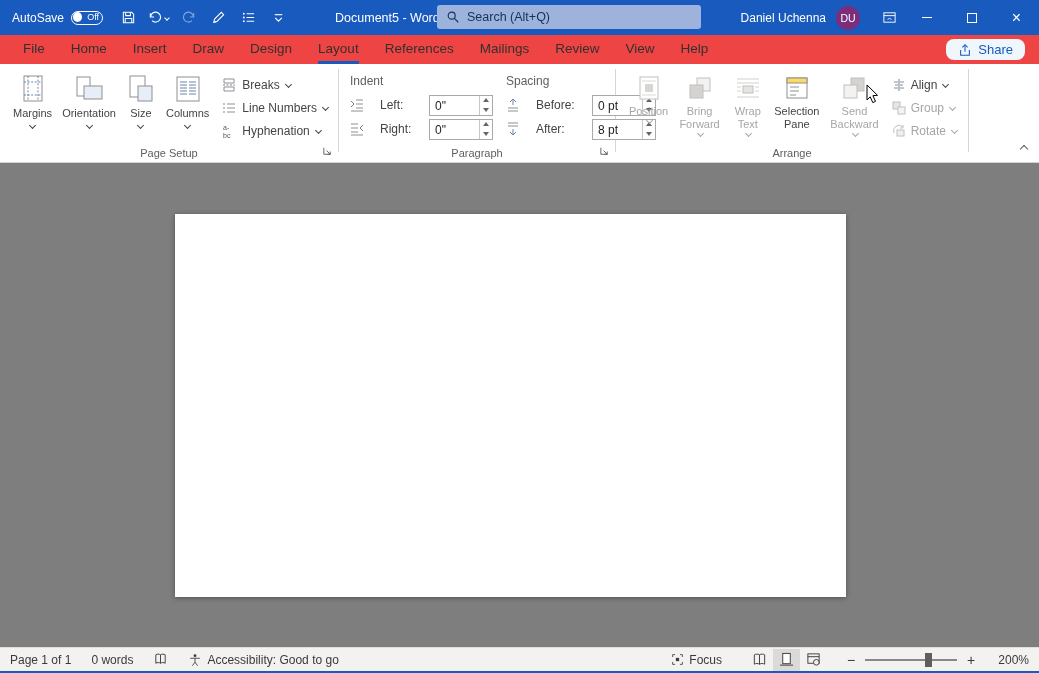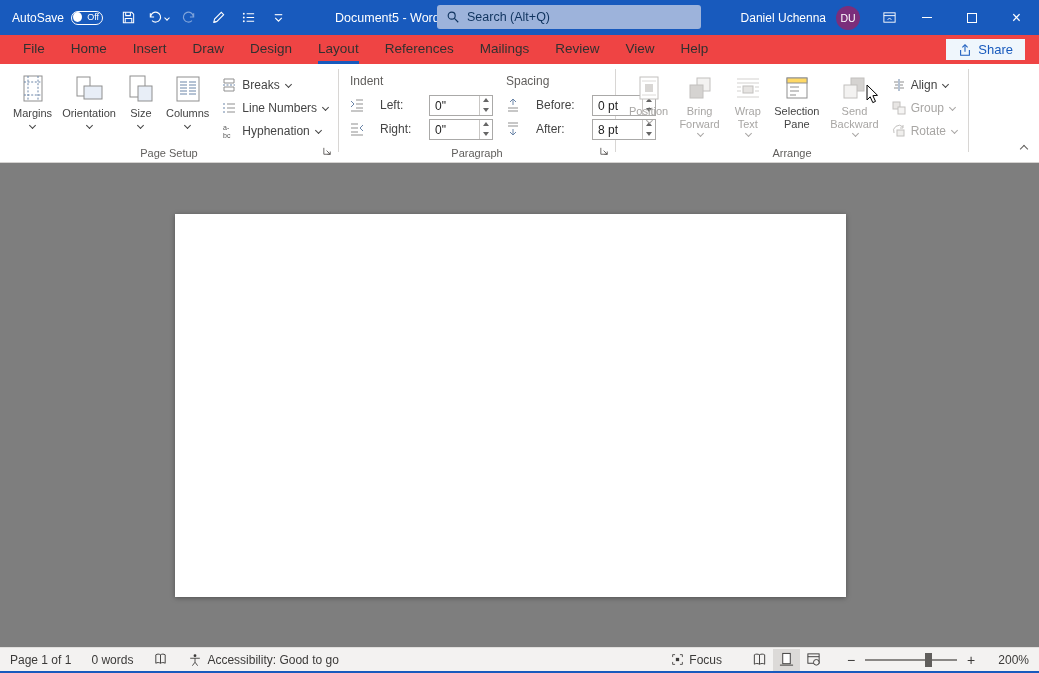--- a/index.html
+++ b/index.html
@@ -34,21 +34,21 @@
   .max-glyph { width:10px; height:10px; border:1px solid #fff; display:inline-block; }
   .close-glyph { font-size:16px; line-height:16px; color:#fff; }
 
   
   .tabs-row { position:absolute; top:35px; left:0; width:1039px; height:29px; background:#ef4444;
     display:flex; align-items:center; padding-left:10px; }
   .tab { padding:0 13px; height:29px; display:flex; align-items:flex-end; cursor:pointer; }
   .tab .tab-label { font-size:13.5px; color:#323130; line-height:25px; border-bottom:3px solid transparent; }
   .tab.active .tab-label { border-bottom:3px solid #185ABD; }
   .share-btn { margin-left:auto; margin-right:14px; display:flex; align-items:center; gap:6px;
-    background:#EFF6FC; color:#185ABD; border-radius:0; padding:3px 12px; font-size:13px; cursor:pointer; }
+    background:#EFF6FC; color:#185ABD; border-radius:8px; padding:3px 12px; font-size:13px; cursor:pointer; }
 
   
   .ribbon { position:absolute; top:64px; left:0; width:1039px; height:99px; background:#fff;
     border-bottom:1px solid #d5d3d1; display:flex; }
   .group { position:relative; height:98px; }
   .grp-content { display:flex; align-items:flex-start; padding:5px 6px 0 8px; }
   .group-label { position:absolute; bottom:3px; left:0; right:0; text-align:center;
     font-size:11px; color:#605e5c; }
   .launcher { position:absolute; bottom:5px; right:5px; cursor:pointer; }
   .gsep { width:1px; background:#d8d6d4; margin:5px 0 10px; }

